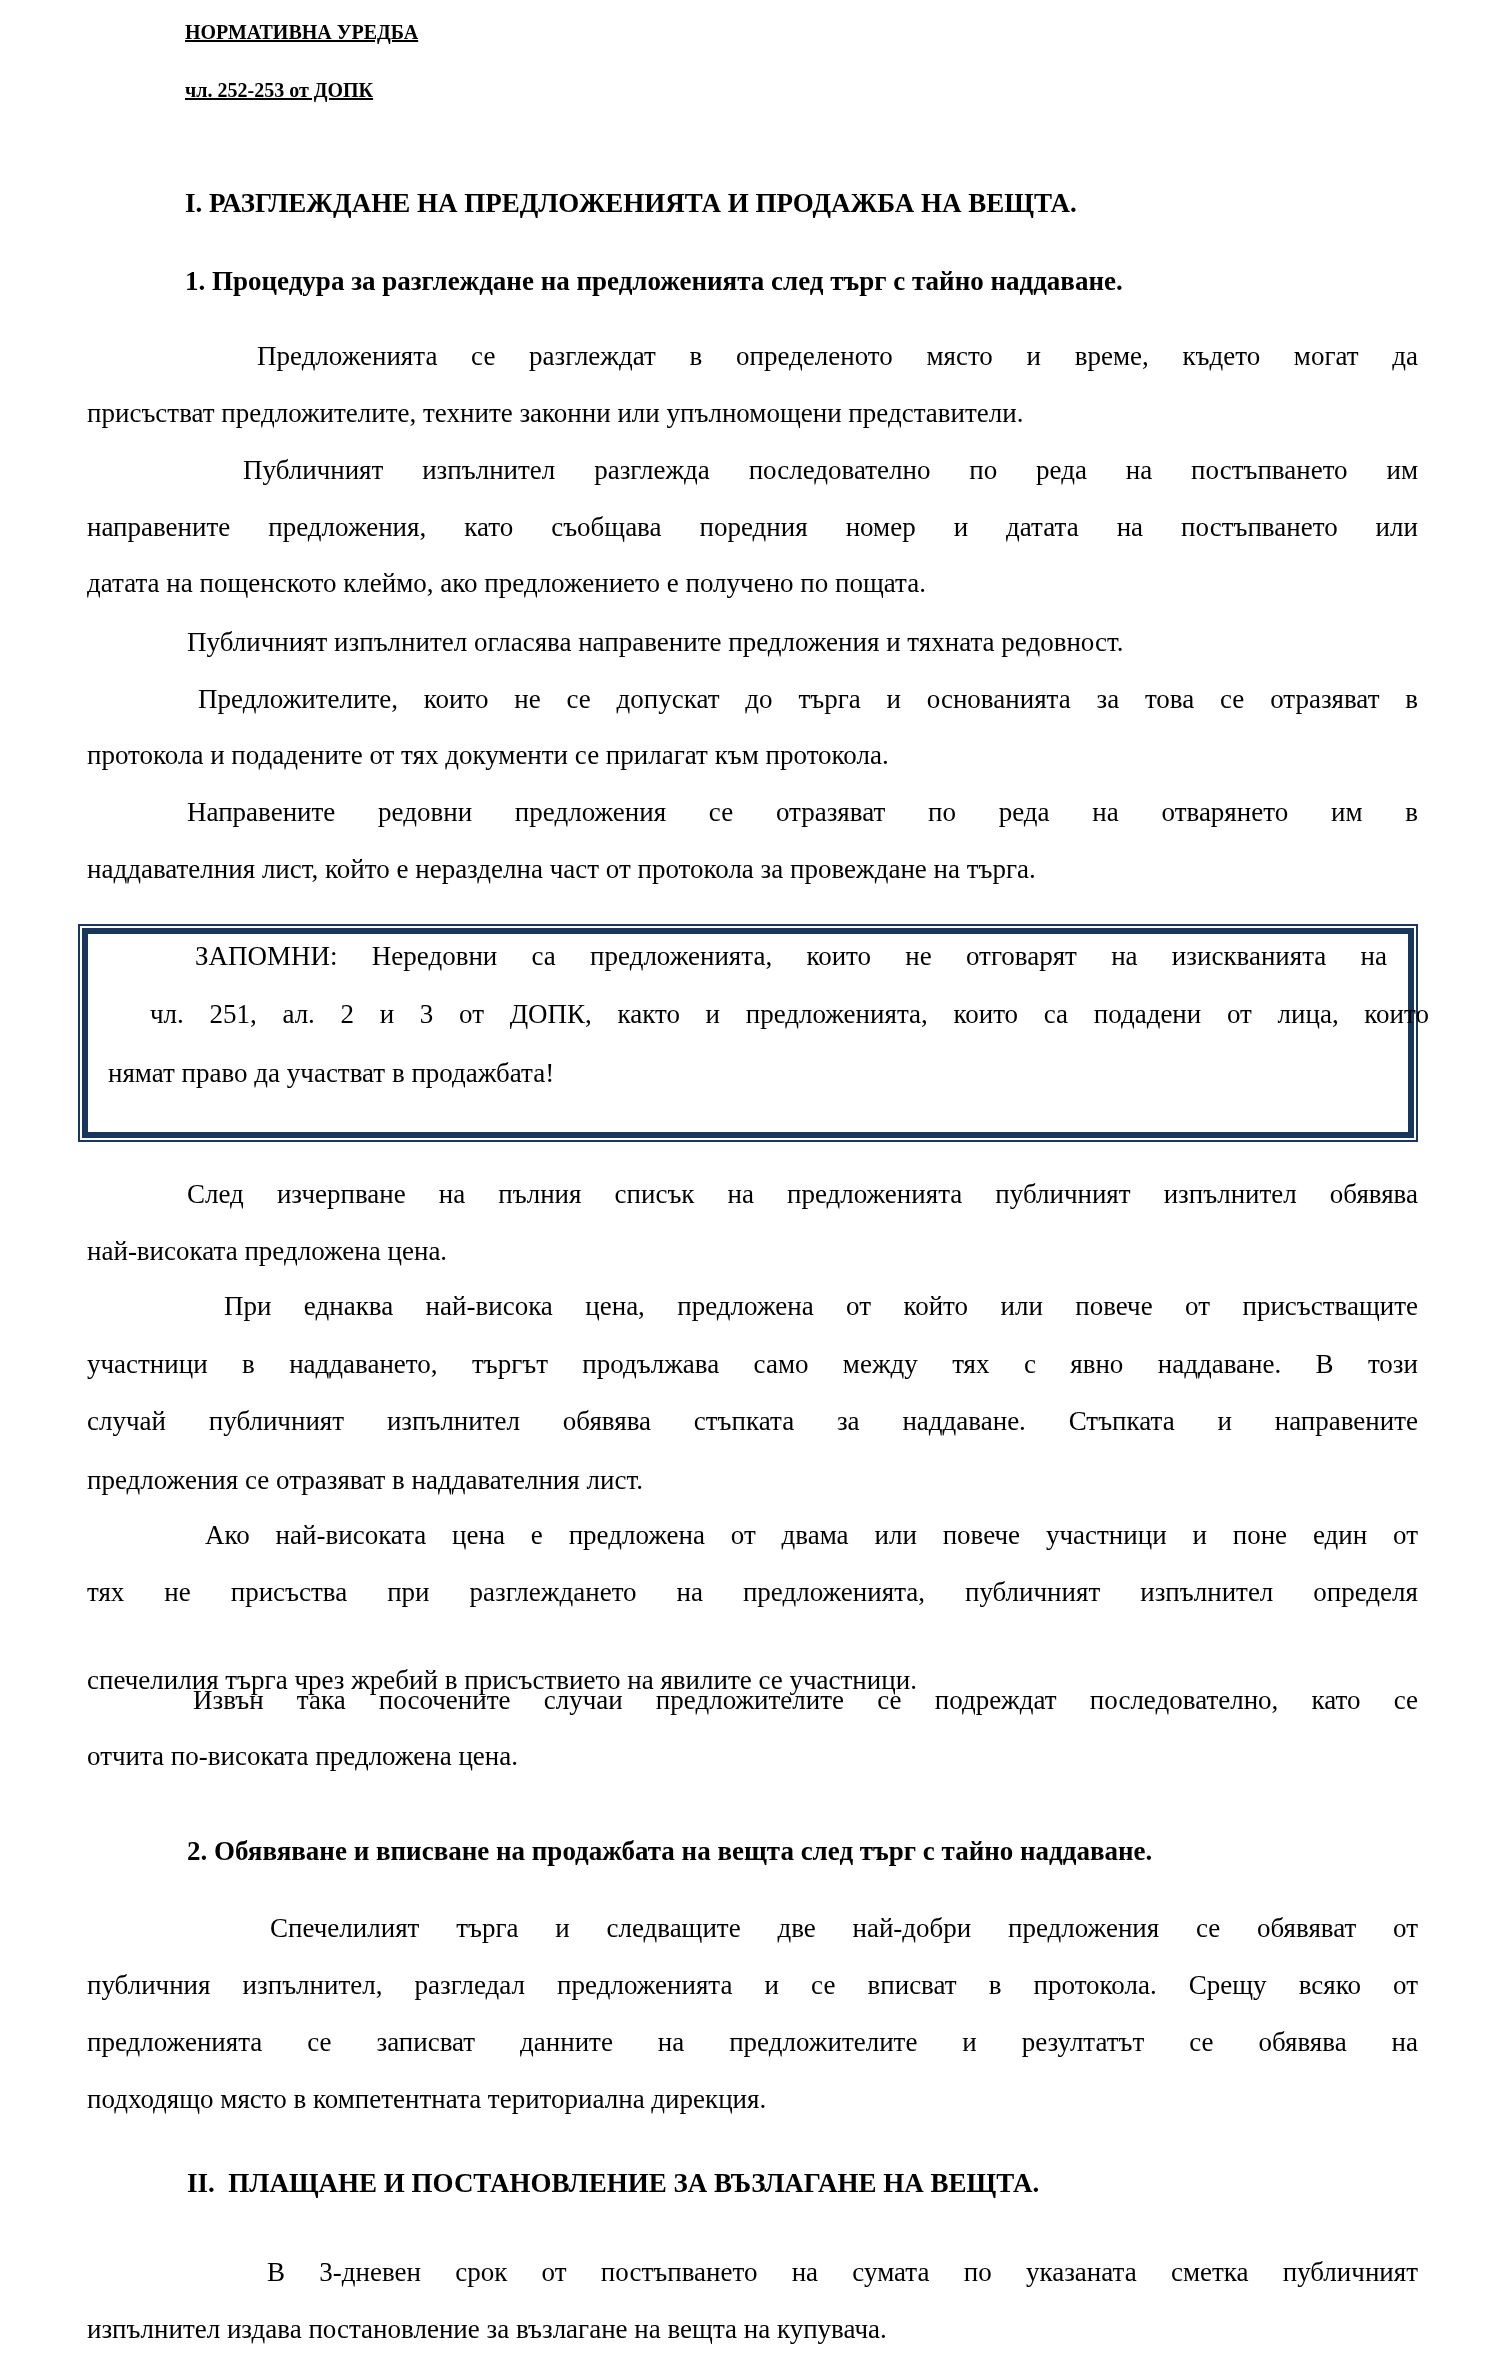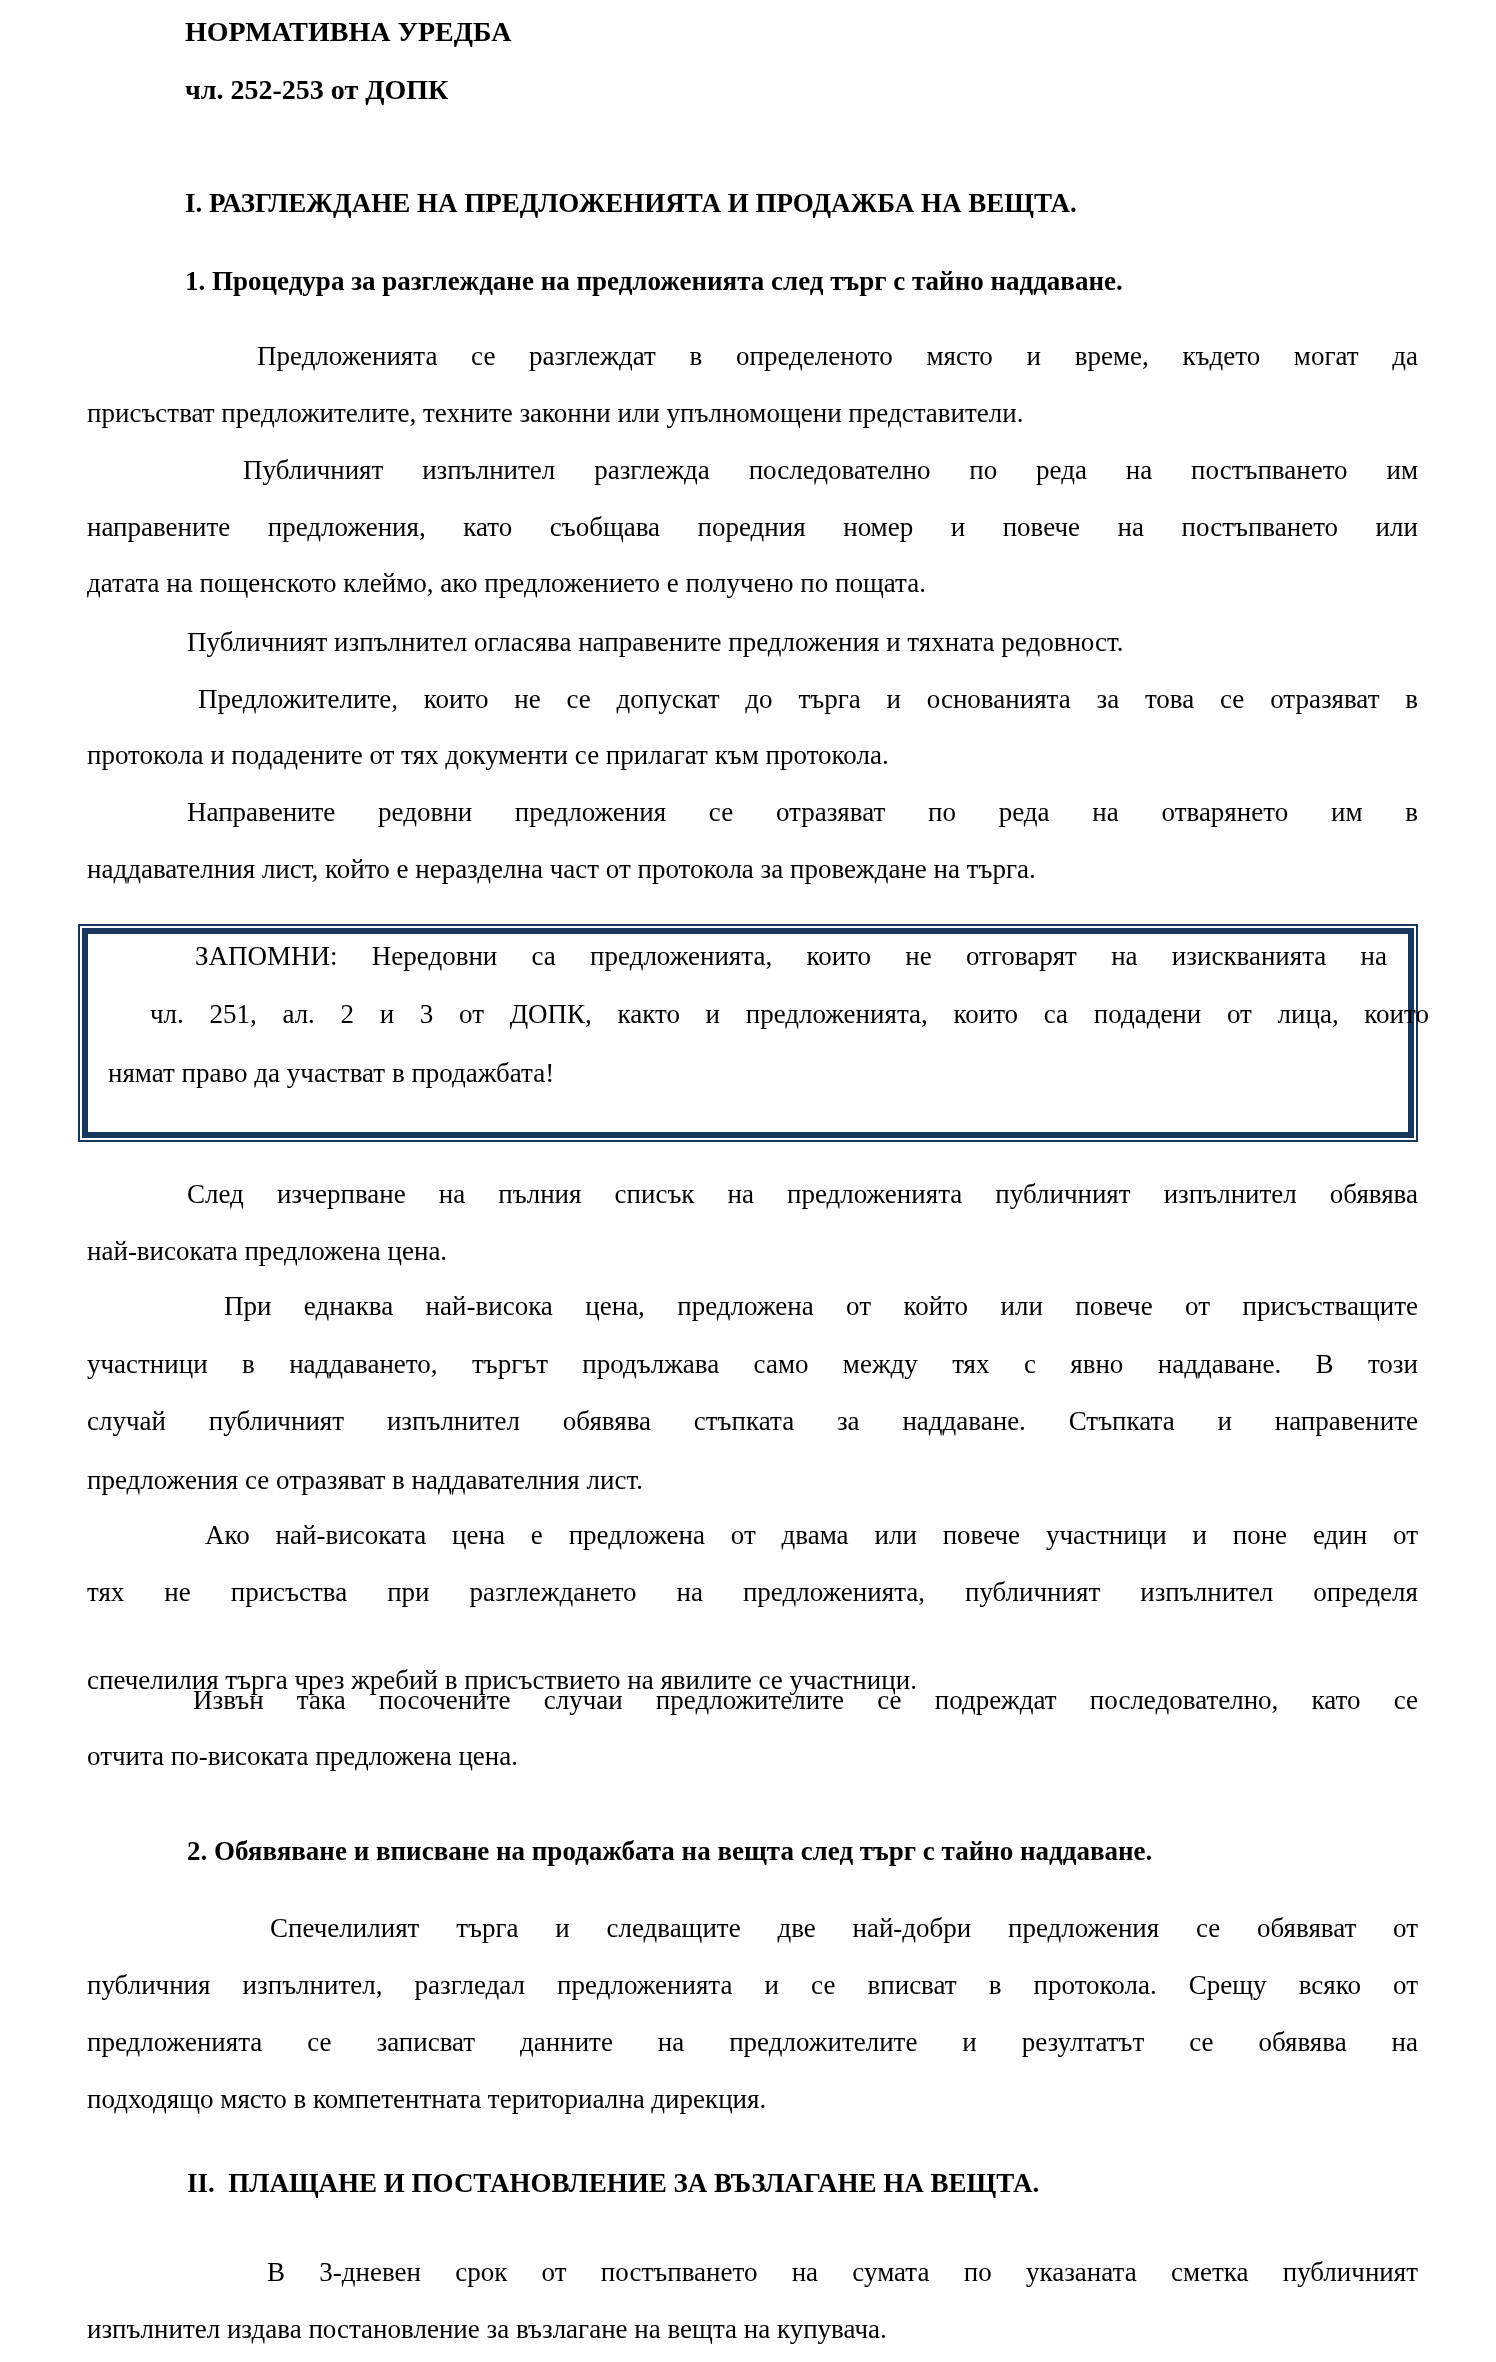--- a/index.html
+++ b/index.html
@@ -1,40 +1,40 @@
 <!DOCTYPE html>
 <html><head>
   <meta charset="utf-8">
   <style>
     html, body { margin: 0; padding: 0; background: #ffffff; }
     body { width: 1496px; height: 2362px; position: relative; overflow: hidden;
            font-family: "Liberation Serif", "DejaVu Serif", serif; color: #000; }
     .line { position: absolute; height: 40px; line-height: 40px; white-space: nowrap; font-size: 27px; }
     .bold { font-weight: normal; }
-    .title { font-size: 28px; font-weight: bold; }
+    .title { font-size: 20px; font-weight: bold; text-decoration: underline; }
     .heading { font-size: 27px; font-weight: bold; }
     .j { text-align: justify; text-align-last: justify; }
     .box-outer { position: absolute; left: 78px; top: 924px; width: 1340px; height: 218px;
                  box-sizing: border-box; border: 2px solid #17375e; }
     .box-inner { position: absolute; left: 2px; top: 2px; right: 2px; bottom: 2px;
                  box-sizing: border-box; border: 6px solid #17375e; background: #fff; }
   </style>
 </head>
 <body>
 
 <div class="line title" style="left:185px; top:12px;">НОРМАТИВНА УРЕДБА</div>
 <div class="line title" style="left:185px; top:70px;">чл. 252-253 от ДОПК</div>
 
 <div class="line heading" style="left:185px; top:183px;">I. РАЗГЛЕЖДАНЕ НА ПРЕДЛОЖЕНИЯТА И ПРОДАЖБА НА ВЕЩТА.</div>
 <div class="line heading" style="left:185px; top:261px;">1. Процедура за разглеждане на предложенията след търг с тайно наддаване.</div>
 
 <div class="line j" style="left:257px; width:1161px; top:336px;">Предложенията се разглеждат в определеното място и време, където могат да</div>
 <div class="line" style="left:87px; top:393px;">присъстват предложителите, техните законни или упълномощени представители.</div>
 <div class="line j" style="left:243px; width:1175px; top:450px;">Публичният изпълнител разглежда последователно по реда на постъпването им</div>
-<div class="line j" style="left:87px; width:1331px; top:507px;">направените предложения, като съобщава поредния номер и повече на постъпването или</div>
+<div class="line j" style="left:87px; width:1331px; top:507px;">направените предложения, като съобщава поредния номер и датата на постъпването или</div>
 <div class="line" style="left:87px; top:563px;">датата на пощенското клеймо, ако предложението е получено по пощата.</div>
 <div class="line" style="left:187px; top:622px;">Публичният изпълнител огласява направените предложения и тяхната редовност.</div>
 <div class="line j" style="left:198px; width:1220px; top:679px;">Предложителите, които не се допускат до търга и основанията за това се отразяват в</div>
 <div class="line" style="left:87px; top:735px;">протокола и подадените от тях документи се прилагат към протокола.</div>
 <div class="line j" style="left:187px; width:1231px; top:792px;">Направените редовни предложения се отразяват по реда на отварянето им в</div>
 <div class="line" style="left:87px; top:849px;">наддавателния лист, който е неразделна част от протокола за провеждане на търга.</div>
 
 <div class="box-outer">
   <div class="box-inner"></div>
 </div>

